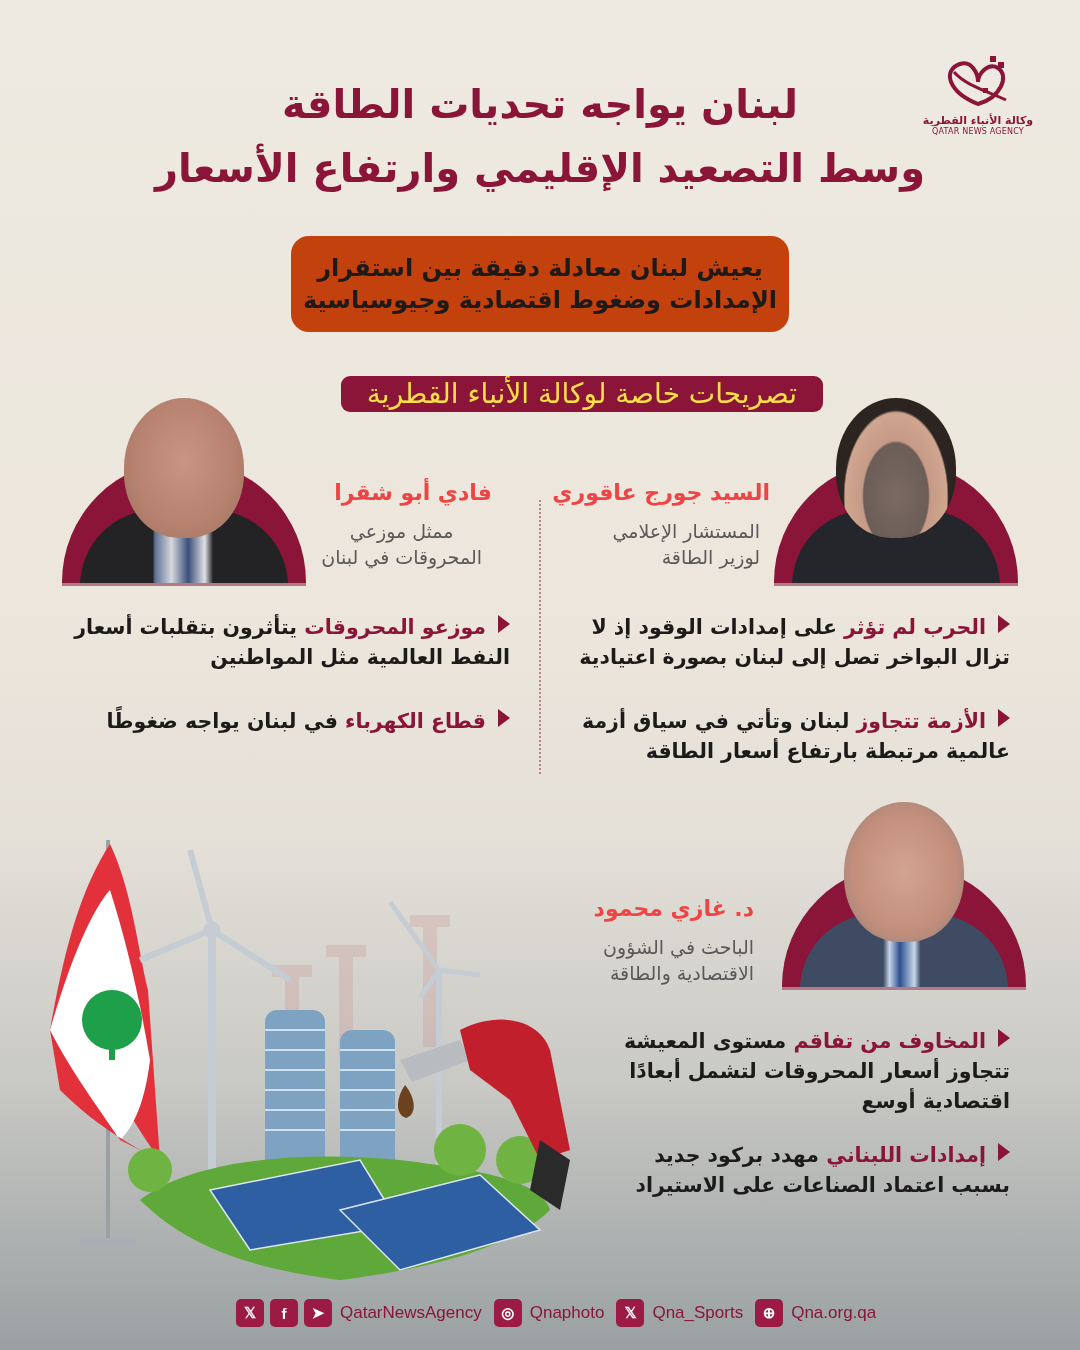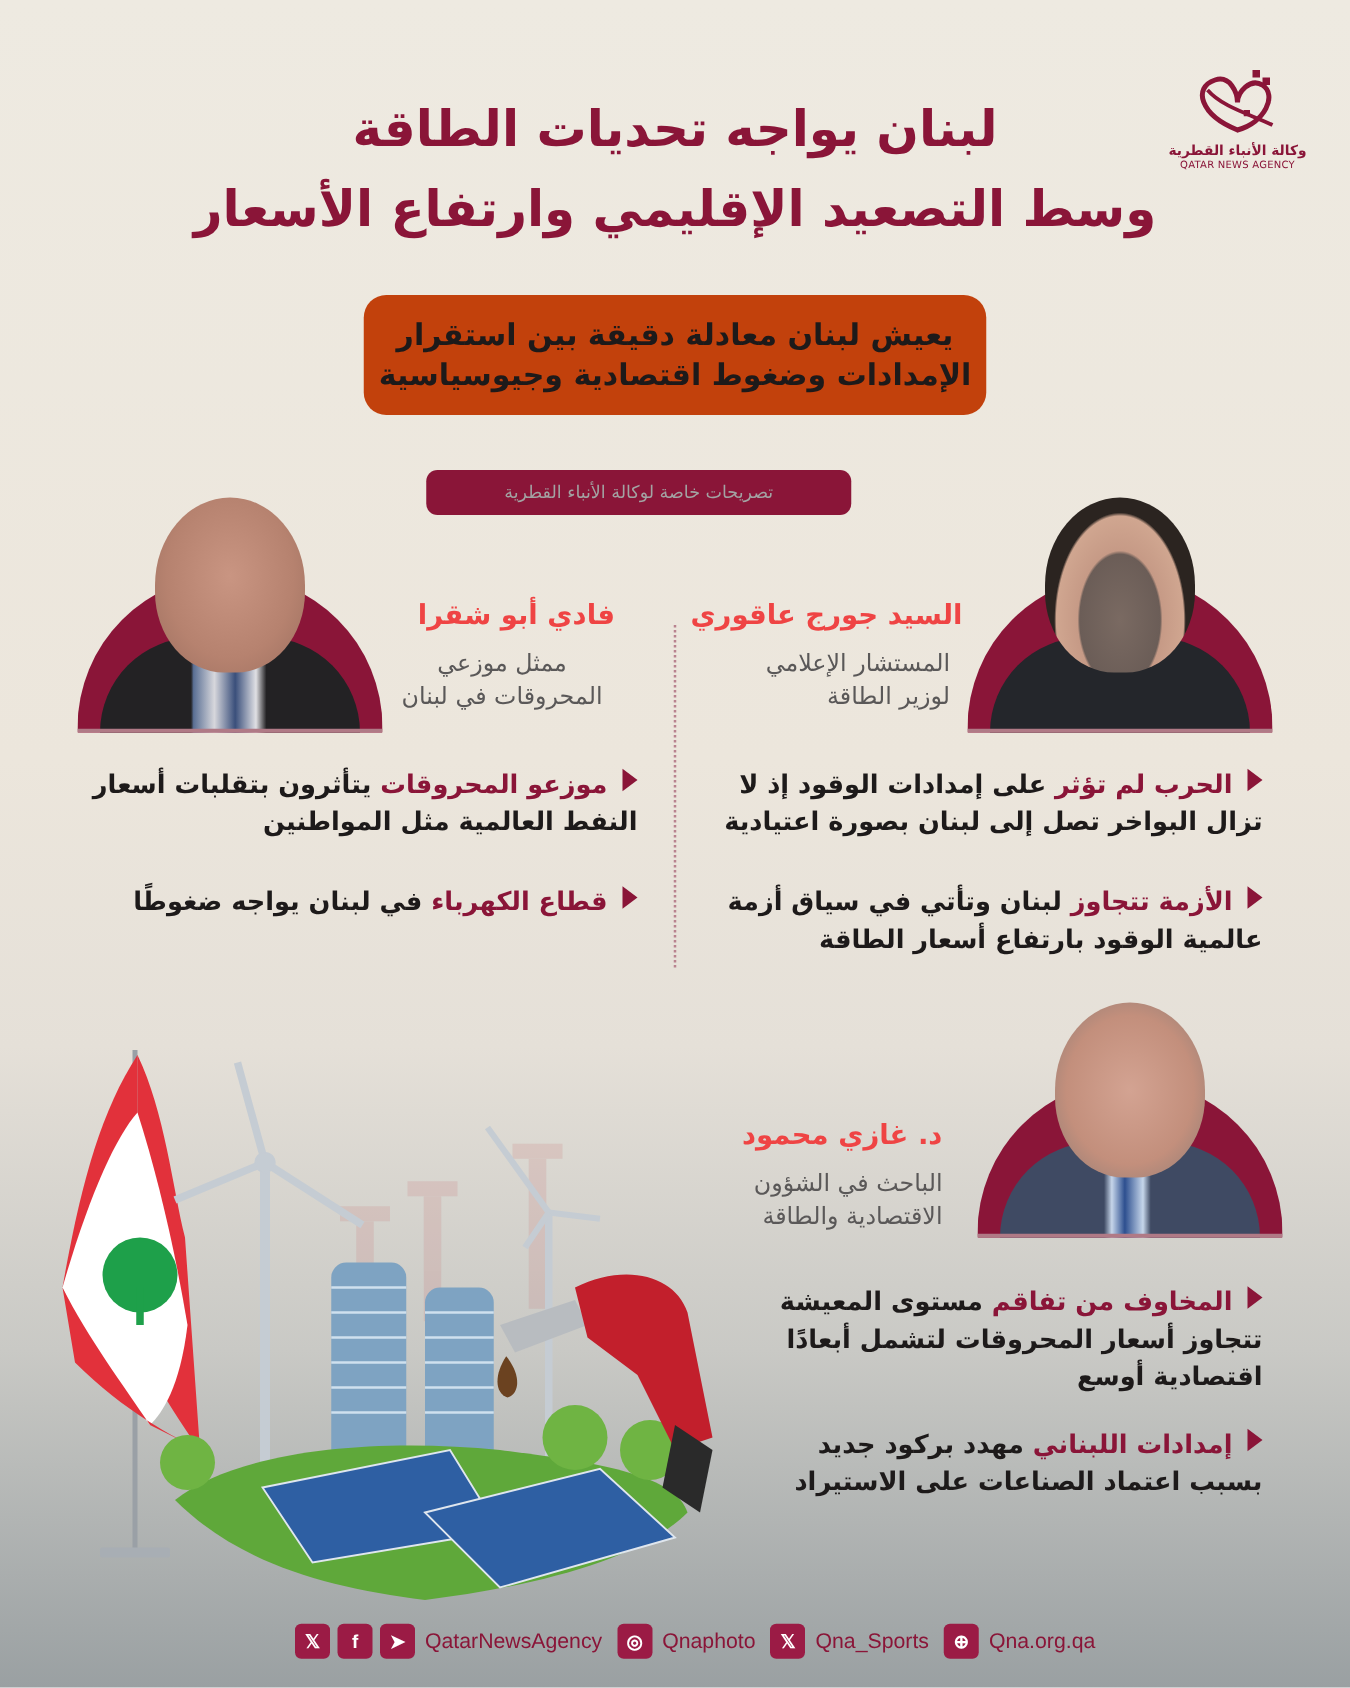--- a/index.html
+++ b/index.html
@@ -7,33 +7,33 @@
   body {
     position: relative;
     overflow: hidden;
     font-family: "DejaVu Sans", "Liberation Sans", sans-serif;
     background: linear-gradient(180deg, #eeeae1 0%, #ece6dc 45%, #e5e0d8 62%, #c9c9c5 80%, #9aa0a2 100%);
     color: #1d1a1a;
   }
   .abs { position: absolute; }
 
   
-  .logo { left: 918px; top: 52px; width: 120px; text-align: center; direction: rtl; margin-left: 12px; }
+  .logo { left: 918px; top: 52px; width: 120px; text-align: center; direction: rtl; }
   .logo svg { display: block; margin: 0 auto; }
   .logo .ar { font-size: 11px; font-weight: bold; color: #8a1538; margin-top: 2px; }
   .logo .en { font-size: 8px; font-weight: normal; color: #8a1538; direction: ltr; letter-spacing: 0.2px; }
 
   
   .title { left: 120px; width: 840px; top: 72px; text-align: center; color: #8a1538; font-weight: bold; font-size: 40px; line-height: 64px; }
 
   
   .subtitle { left: 291px; top: 236px; width: 498px; height: 96px; background: #c2410c; border-radius: 18px; display:flex; flex-direction: column; align-items:center; justify-content:center; text-align:center; font-size: 24px; font-weight: bold; line-height: 32px; color: #1d1a1a; }
 
   
-  .pill { left: 341px; top: 376px; width: 340px; height: 36px; background: #8a1538; color: #a3a3a3; border-radius: 9px; text-align: center; font-size: 14px; line-height: 36px; }
+  .pill { left: 341px; top: 376px; width: 482px; height: 36px; background: #8a1538; color: #fde047; border-radius: 9px; text-align: center; font-size: 28px; line-height: 36px; }
 
   
   .divider { left: 539px; top: 500px; width: 0; height: 274px; border-left: 2px dotted #b9838f; }
 
   
   .portrait { width: 244px; height: 190px; overflow: hidden; }
   .portrait .disc { position: absolute; left: 0; bottom: -118px; width: 244px; height: 244px; border-radius: 50%; background: #8a1538; }
   .portrait .head { position: absolute; left: 62px; top: 2px; width: 120px; height: 140px; border-radius: 50% 50% 46% 46%; }
   .portrait .body { position: absolute; left: 18px; bottom: 0; width: 208px; height: 76px; border-radius: 90px 90px 0 0; }
   .portrait .line { position: absolute; left: 0; bottom: 0; width: 244px; height: 3px; background: #b07a86; }
@@ -106,21 +106,21 @@
   <div>المستشار الإعلامي</div>
   <div>لوزير الطاقة</div>
 </div>
 
 <div class="abs bullet" style="right:70px; top:612px;">
   <span class="tri"></span><span class="hl">الحرب لم تؤثر</span><span> على إمدادات الوقود إذ لا</span>
   <span class="line2">تزال البواخر تصل إلى لبنان بصورة اعتيادية</span>
 </div>
 <div class="abs bullet" style="right:70px; top:706px;">
   <span class="tri"></span><span class="hl">الأزمة تتجاوز</span><span> لبنان وتأتي في سياق أزمة</span>
-  <span class="line2">عالمية الوقود بارتفاع أسعار الطاقة</span>
+  <span class="line2">عالمية مرتبطة بارتفاع أسعار الطاقة</span>
 </div>
 
 <div class="abs portrait p2">
   <div class="disc"></div>
     <div class="body"></div>
     <div class="head"></div>
     <div class="line"></div>
 </div>
 <div class="abs sp-name" style="right:588px; top:480px;">فادي أبو شقرا</div>
 <div class="abs sp-role" style="right:598px; top:518px;">

